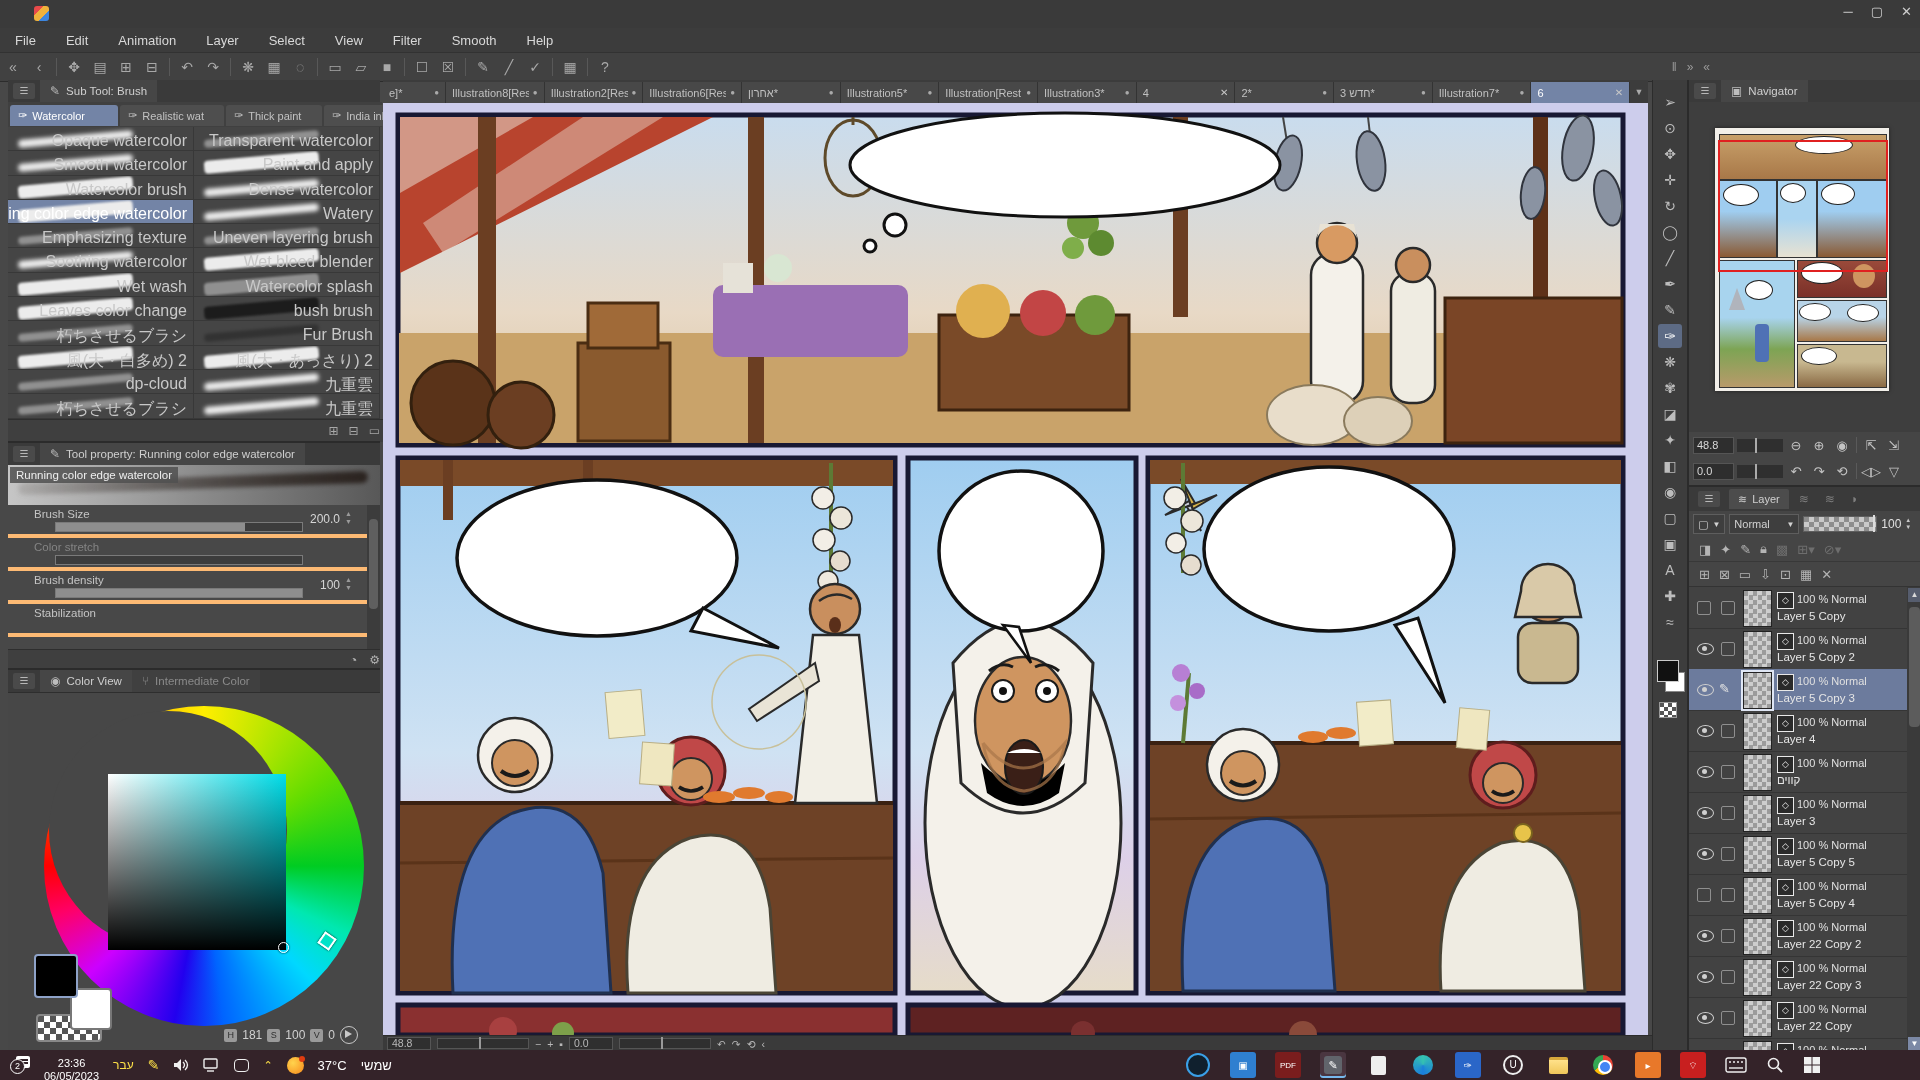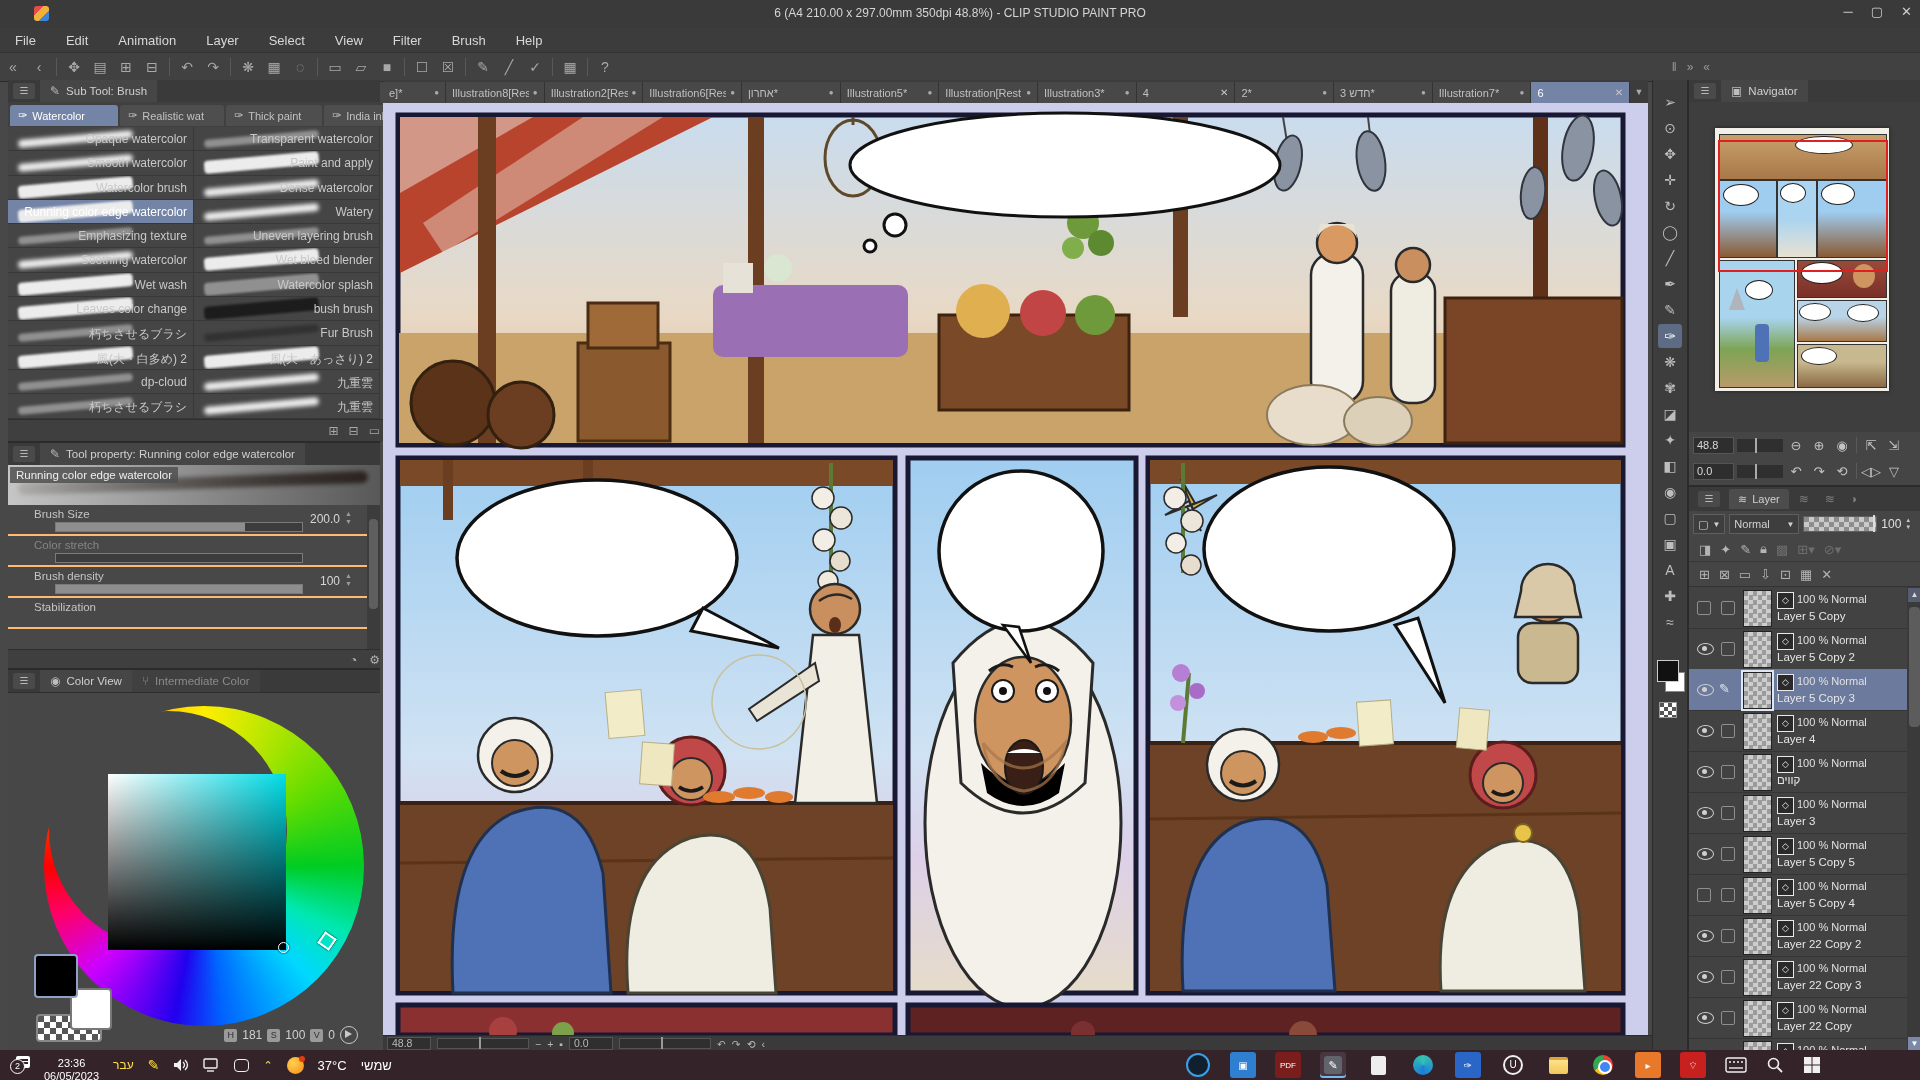--- a/index.html
+++ b/index.html
@@ -28,38 +28,38 @@
   .icon12{font-size:12px;color:#bdbdbd;}
   
   .p-subtool{left:8px;top:80px;width:372px;height:361px;background:#484848;}
   .sttabs{position:absolute;left:0;top:22px;width:372px;height:25px;display:flex;gap:2px;padding-left:2px;background:#404040;}
   .sttab{flex:0 0 auto;height:21px;margin-top:3px;background:#4e4e4e;border-radius:3px 3px 0 0;
          display:flex;align-items:center;padding:0 8px;gap:5px;font-size:11px;color:#c2c2c2;white-space:nowrap;overflow:hidden;}
   .sttab.sel{background:#7384a6;color:#fff;}
   .bgrid{position:absolute;left:0;top:47px;width:372px;height:292px;background:#454545;display:grid;
          grid-template-columns:1fr 1fr;grid-auto-rows:24.3px;}
   .bcell{position:relative;border-bottom:1px solid #383838;border-right:1px solid #383838;overflow:hidden;}
-  .bcell .lbl{position:absolute;right:6px;top:5px;font-size:12px;color:#c8c8c8;white-space:nowrap;}
+  .bcell .lbl{position:absolute;right:6px;top:5px;font-size:16px;color:#c8c8c8;white-space:nowrap;}
   .bcell.sel{background:#7384a6;}
   .bcell.sel .lbl{color:#fff;}
   .stk{position:absolute;left:10px;top:8px;width:115px;height:8px;border-radius:8px;background:#ececec;filter:blur(2.2px);transform:rotate(-5deg);}
   .stk.dark{background:#1c1c1c;filter:blur(1px);}
   .stk.faint{opacity:.45;filter:blur(1.5px);}
   .stk.chunky{height:13px;filter:blur(1px);border-radius:4px;top:5px;}
   .stbar{position:absolute;left:0;top:339px;width:372px;height:22px;background:#3f3f3f;border-top:1px solid #2e2e2e;
          display:flex;justify-content:flex-end;align-items:center;gap:10px;padding-right:10px;color:#a8a8a8;}
   
   .p-toolprop{left:8px;top:441px;width:372px;height:227px;background:#484848;border-top:2px solid #2b2b2b;overflow:hidden;}
   .tp-preview{position:absolute;left:0;top:22px;width:372px;height:40px;
      background:linear-gradient(90deg,#c6c6c6,#8d8d8d 50%,#585858);}
   .tp-stroke{position:absolute;left:10px;top:12px;width:350px;height:12px;border-radius:10px;
      background:linear-gradient(90deg,rgba(60,50,45,.15),rgba(40,32,28,.95));filter:blur(2px);transform:rotate(-2deg);}
   .tp-chip{position:absolute;left:2px;top:2px;background:rgba(80,80,80,.85);color:#eee;font-size:11.5px;padding:2px 6px;}
   .tp-body{position:absolute;left:0;top:62px;width:360px;height:145px;}
-  .srow{position:relative;height:29px;border-bottom:2px solid #fdba74;}
+  .srow{position:relative;height:29px;border-bottom:4px solid #fdba74;}
   .srow .sl{position:absolute;left:26px;top:3px;font-size:11.5px;color:#c4c4c4;}
   .srow.dim .sl{color:#848484;}
   .srow .track{position:absolute;left:47px;top:17px;width:246px;height:8px;background:#3c3c3c;border:1px solid #7a7a7a;}
   .srow .fill{height:100%;background:#8e8e8e;}
   .srow .val{position:absolute;right:28px;top:7px;width:60px;text-align:right;color:#d6d6d6;font-size:12px;}
   .srow .spin{position:absolute;right:16px;top:5px;color:#9a9a9a;font-size:7px;line-height:8px;text-align:center;}
   .sbtn{position:absolute;right:-24px;top:4px;width:19px;height:19px;border:1px solid #6a6a6a;border-radius:3px;
         background:#505050;color:#c0c0c0;font-size:11px;text-align:center;line-height:18px;}
   .sbtn.dim{opacity:.45;border-color:#555;}
   .tp-scroll{position:absolute;right:0px;top:62px;width:13px;height:145px;background:#3c3c3c;}
@@ -169,37 +169,36 @@
   .app.active{background:#4a3640;box-shadow:inset 0 -2px 0 #76b9ed;}
   .ic-circ{width:20px;height:20px;border-radius:50%;}
 </style>
 </head>
 <body>
 
 <div id="root">
 
   <div class="abs titlebar">
     <div class="appico"></div>
-    <div class="ttl">6 (A4 210.00 x 297.00mm 350dpi 48.8%)  - CLIP STUDIO PAINT PRO</div>
     <div class="winbtns">
       <span>─</span>
       <span>▢</span>
       <span>✕</span>
     </div>
   </div>
 
   <div class="abs menubar">
     <span>File</span>
     <span>Edit</span>
     <span>Animation</span>
     <span>Layer</span>
     <span>Select</span>
     <span>View</span>
     <span>Filter</span>
-    <span>Brush</span>
+    <span>Smooth</span>
     <span>Help</span>
   </div>
 
   <div class="abs toolbar">
     <span class="ti">«</span>
     <span class="ti">‹</span>
     <span class="sep"></span>
     <span class="ti">✥</span>
     <span class="ti">▤</span>
     <span class="ti">⊞</span>

